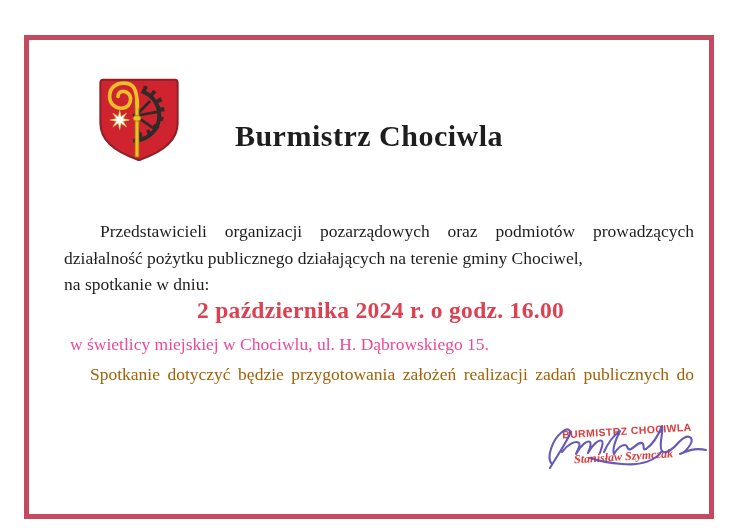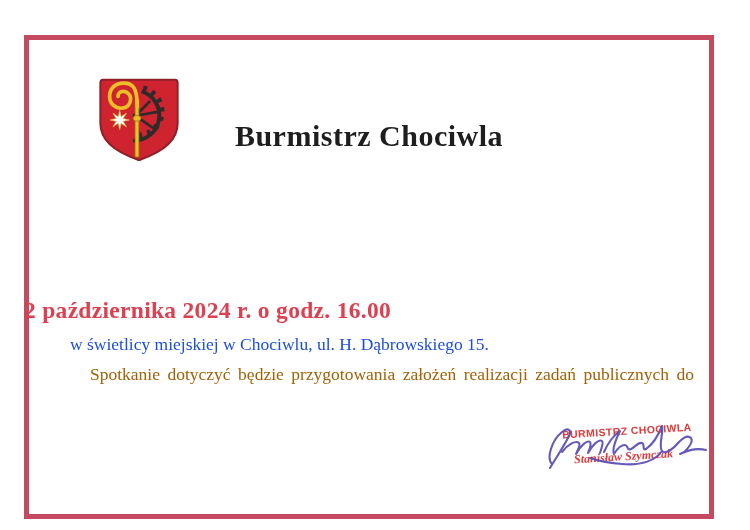--- a/index.html
+++ b/index.html
@@ -51,31 +51,33 @@
   .line-justify {
     text-align: justify;
     text-align-last: justify;
   }
   .indent1 { text-indent: 36px; }
   .indent2 { text-indent: 26px; }
   .date-line {
     position: absolute;
     left: 24px; top: 281px;
     width: 690px;
+    text-align: center;
     font-size: 23.5px;
     font-weight: 700;
     color: #dd4050;
     letter-spacing: 0.3px;
+    padding-left: 23px;
   }
   .location-line {
     position: absolute;
     left: 70px; top: 318px;
     width: 620px;
     font-size: 17.5px;
-    color: #1d4ed8;
+    color: #ec4899;
   }
   .para2 {
     position: absolute;
     left: 64px; top: 345px;
     width: 630px;
     font-size: 17.5px;
     line-height: 26.5px;
     color: #a16207;
   }
   .signature-block {
@@ -144,20 +146,25 @@
       <ellipse cx="47.6" cy="50" rx="4.6" ry="3.4" fill="#eebf27" stroke="#9a7a10" stroke-width="0.9"></ellipse>
 
       <polygon points="27,40.5 28.6,48 35.1,43.9 31,50.3 38.5,52 31,53.6 35.1,60.1 28.6,56 27,63.5 25.4,56 18.9,60.1 23,53.6 15.5,52 23,50.3 18.9,43.9 25.4,48" fill="#ffffff" stroke="#d9c43f" stroke-width="0.8"></polygon>
     </svg>
   </div>
 
   <div class="title-block">
     <div class="title-line">Burmistrz Chociwla</div>
   </div>
 
+  <div class="para1">
+    <div class="line-justify indent1">Przedstawicieli organizacji pozarządowych oraz podmiotów prowadzących</div>
+    <div>działalność pożytku publicznego działających na terenie gminy Chociwel,</div>
+    <div>na spotkanie w dniu:</div>
+  </div>
 
   <div class="date-line">2 października 2024 r. o godz. 16.00</div>
 
   <div class="location-line">w świetlicy miejskiej w Chociwlu, ul. H. Dąbrowskiego 15.</div>
 
   <div class="para2">
     <div class="line-justify indent2">Spotkanie dotyczyć będzie przygotowania założeń realizacji zadań publicznych do</div>
   </div>
 
   <div class="signature-block">

